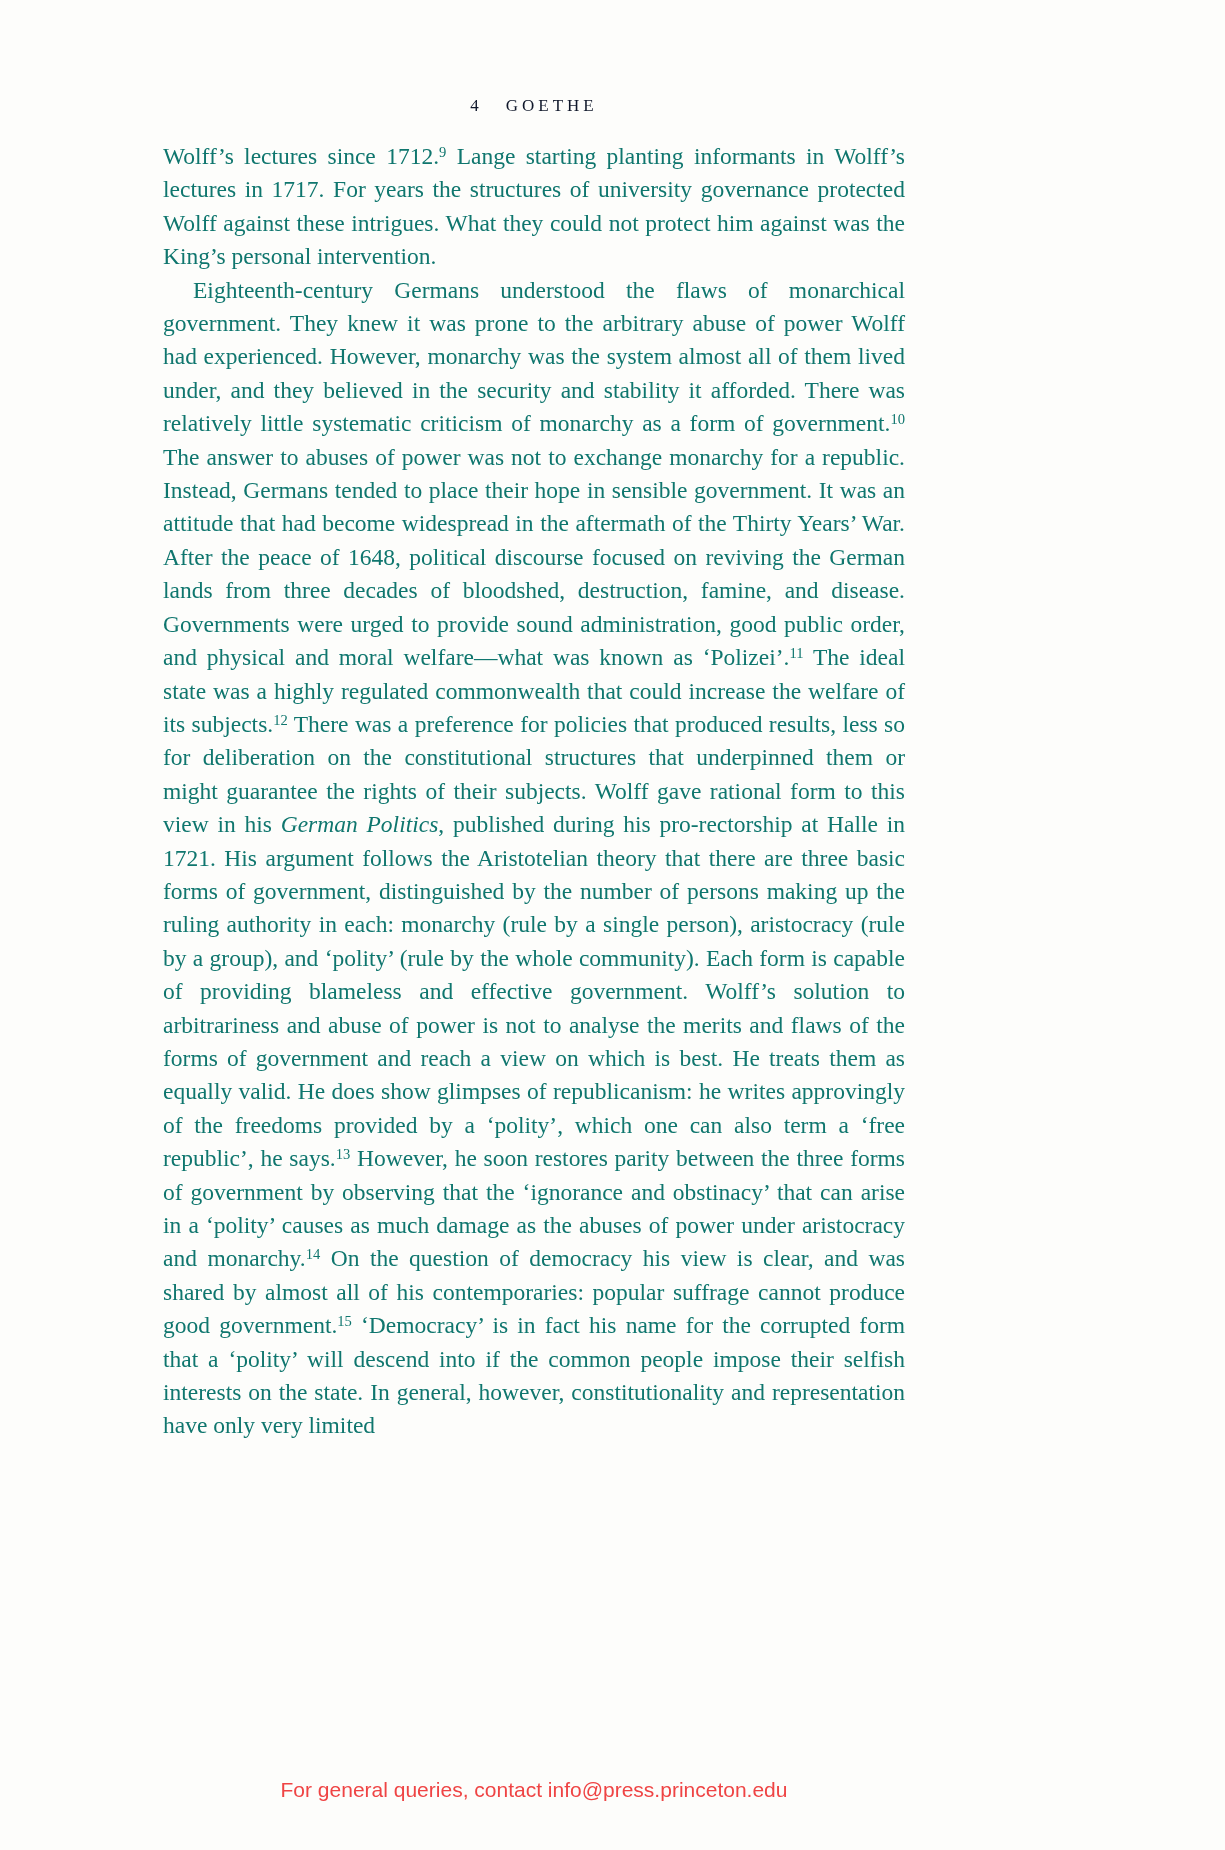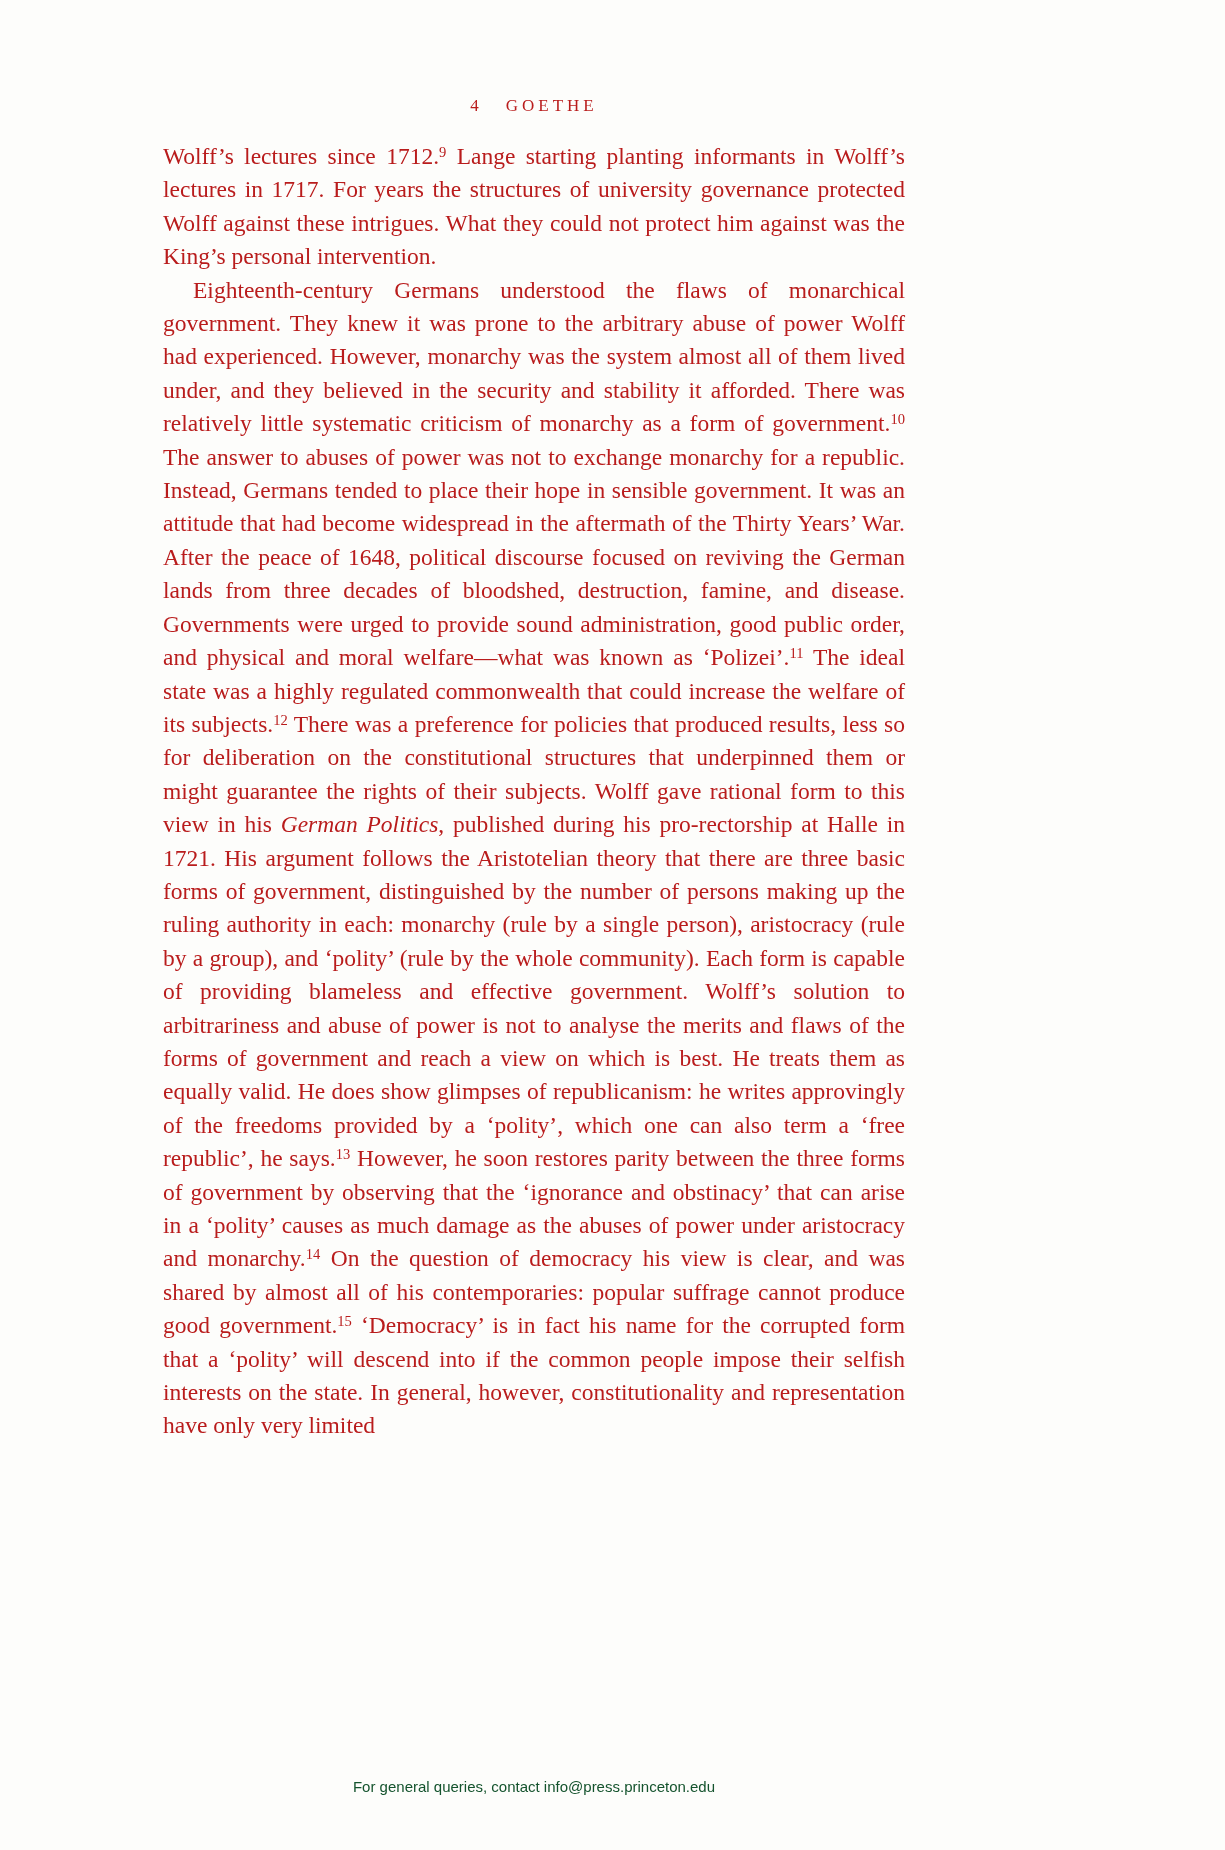--- a/index.html
+++ b/index.html
@@ -24,58 +24,58 @@
     color: #101010;
     text-align: left;
   }
   .running-head {
     position: absolute;
     left: 163px;
     top: 96px;
     width: 742px;
     text-align: center;
     font-size: 17px;
-    color: #b91c1c;
+    color: #0f172a;
   }
   .running-head .page-num {
     letter-spacing: 1px;
     margin-right: 26px;
   }
   .running-head .running-title {
     letter-spacing: 4px;
   }
   .body-text {
     position: absolute;
     left: 163px;
     top: 140px;
     width: 742px;
     font-size: 23.5px;
     line-height: 33.4px;
     text-align: justify;
-    color: #b91c1c;
+    color: #0f766e;
   }
   .body-text p { margin: 0; padding: 0; }
   .body-text p.indent { text-indent: 30px; }
   .body-text sup {
     font-size: 62%;
     line-height: 0;
     vertical-align: baseline;
     position: relative;
     top: -0.48em;
   }
   .body-text em { font-style: italic; }
   .footer {
     position: absolute;
     left: 163px;
     top: 1778px;
     width: 742px;
     text-align: center;
     font-family: "Liberation Sans", sans-serif;
-    font-size: 15px;
-    color: #14532d;
+    font-size: 21px;
+    color: #ef4444;
   }
 </style>
 </head>
 <body>
 
 <div class="page">
 
 
   <div class="running-head">
     <span class="page-num">4</span><span class="running-title">GOETHE</span>

